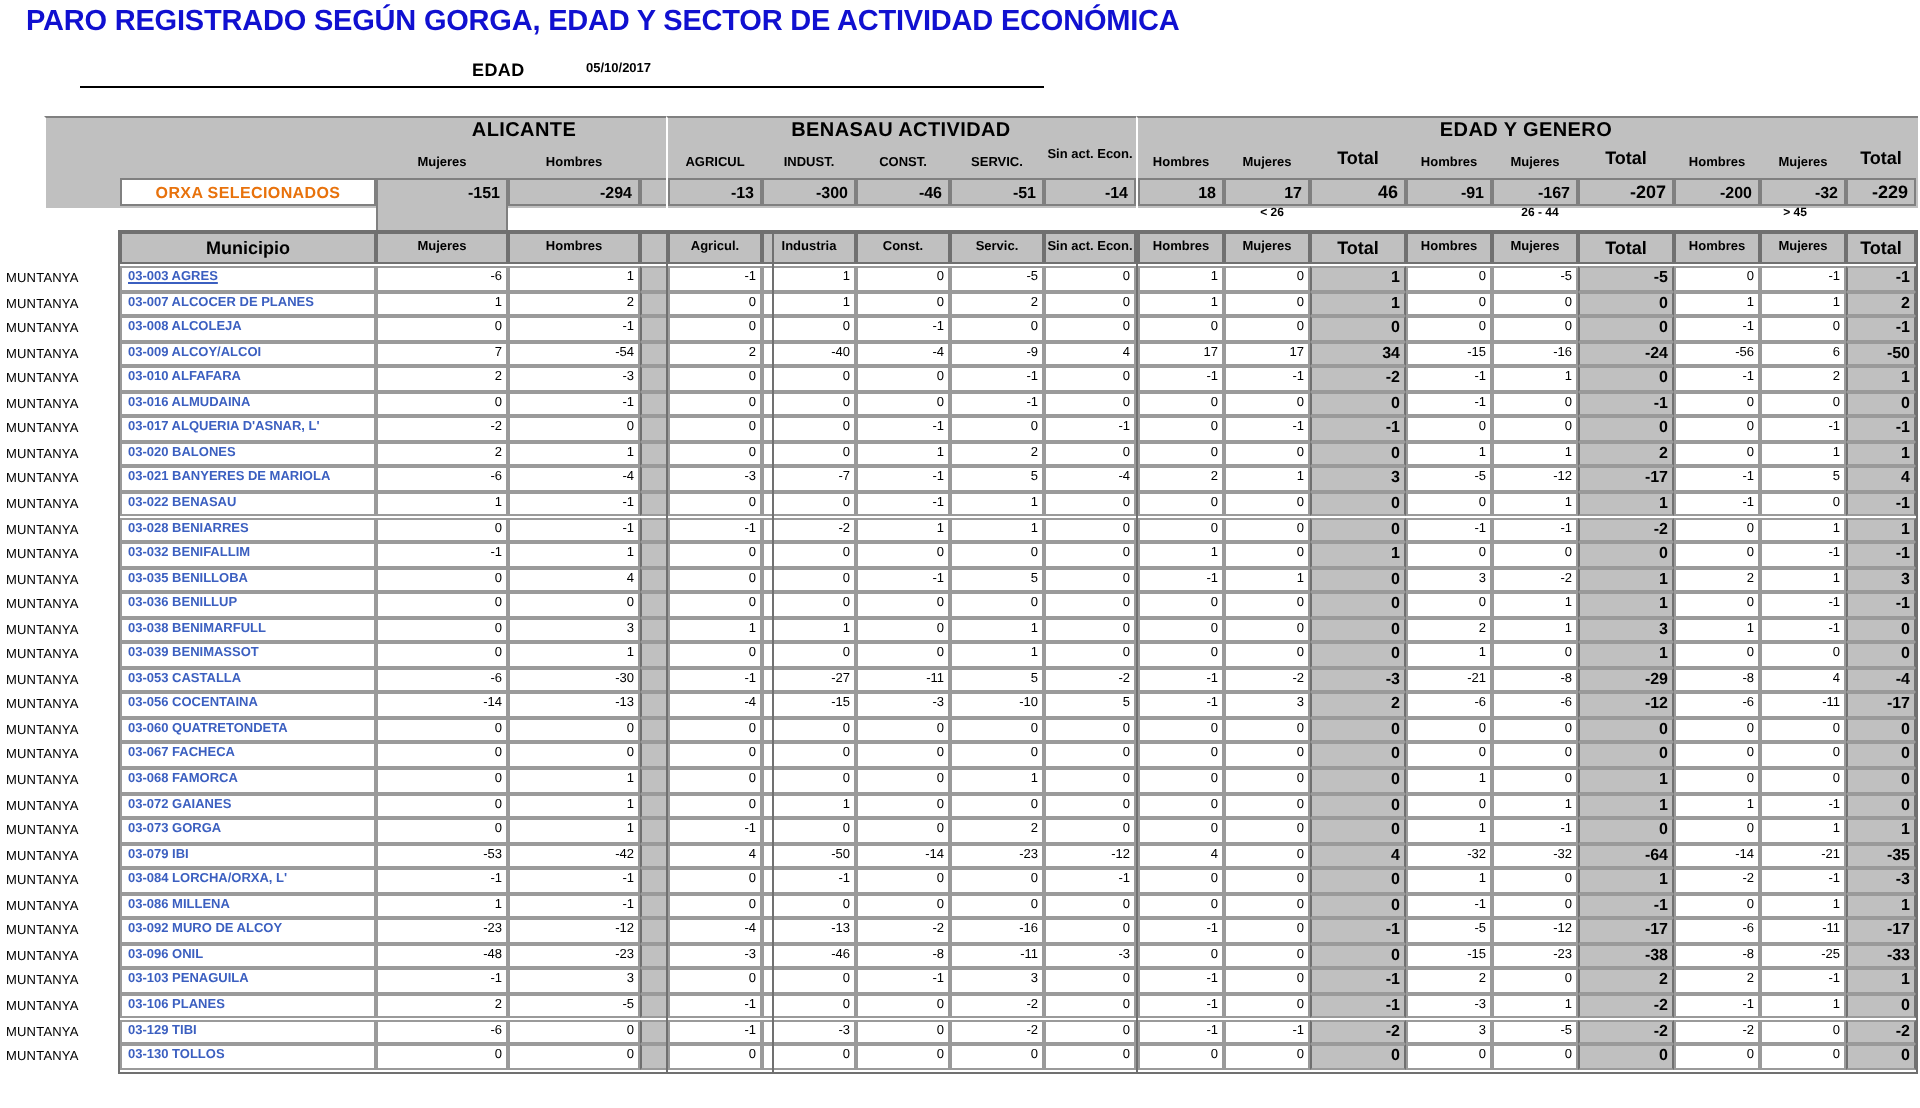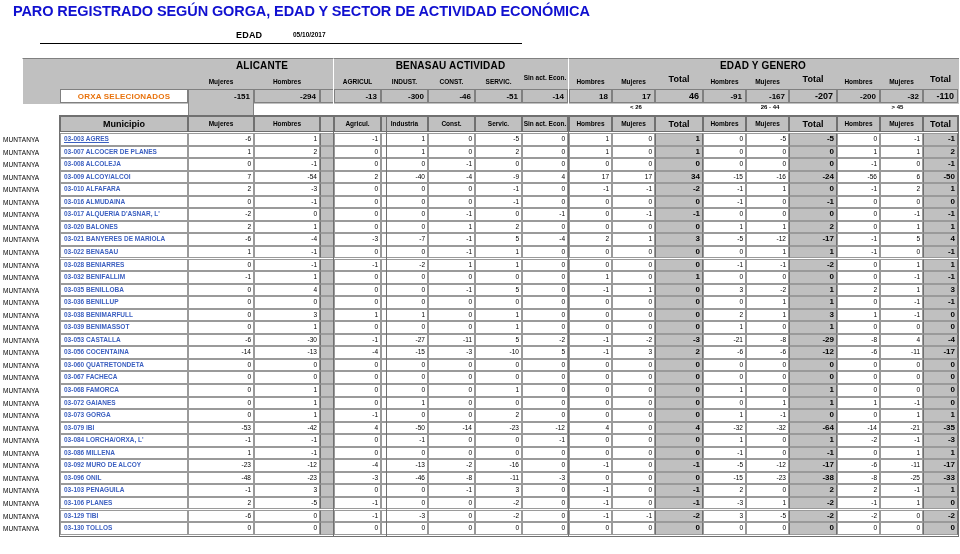--- a/index.html
+++ b/index.html
@@ -163,21 +163,21 @@
   <div class="col-head big" style="left:923px;top:76px;width:35px;">Total</div>
 
   <div class="sumcell" style="left:569px;top:89px;width:43px;height:14px;">18</div>
   <div class="sumcell" style="left:612px;top:89px;width:43px;height:14px;">17</div>
   <div class="sumcell big" style="left:655px;top:89px;width:48px;height:14px;">46</div>
   <div class="sumcell" style="left:703px;top:89px;width:43px;height:14px;">-91</div>
   <div class="sumcell" style="left:746px;top:89px;width:43px;height:14px;">-167</div>
   <div class="sumcell big" style="left:789px;top:89px;width:48px;height:14px;">-207</div>
   <div class="sumcell" style="left:837px;top:89px;width:43px;height:14px;">-200</div>
   <div class="sumcell" style="left:880px;top:89px;width:43px;height:14px;">-32</div>
-  <div class="sumcell big" style="left:923px;top:89px;width:35px;height:14px;">-110</div>
+  <div class="sumcell big" style="left:923px;top:89px;width:35px;height:14px;">-229</div>
 
   <div class="agelabel" style="left:569px;top:104px;width:134px;">&lt; 26</div>
   <div class="agelabel" style="left:703px;top:104px;width:134px;">26 - 44</div>
   <div class="agelabel" style="left:837px;top:104px;width:121px;">&gt; 45</div>
 
   <div class="th big" style="left:60px;top:116px;width:128px;height:16px;">Municipio</div>
   <div class="th" style="left:188px;top:116px;width:66px;height:16px;">Mujeres</div>
   <div class="th" style="left:254px;top:116px;width:66px;height:16px;">Hombres</div>
   <div class="th big" style="left:320px;top:116px;width:66px;height:16px;justify-content:flex-end;padding-right:4px;">Total</div>
 

